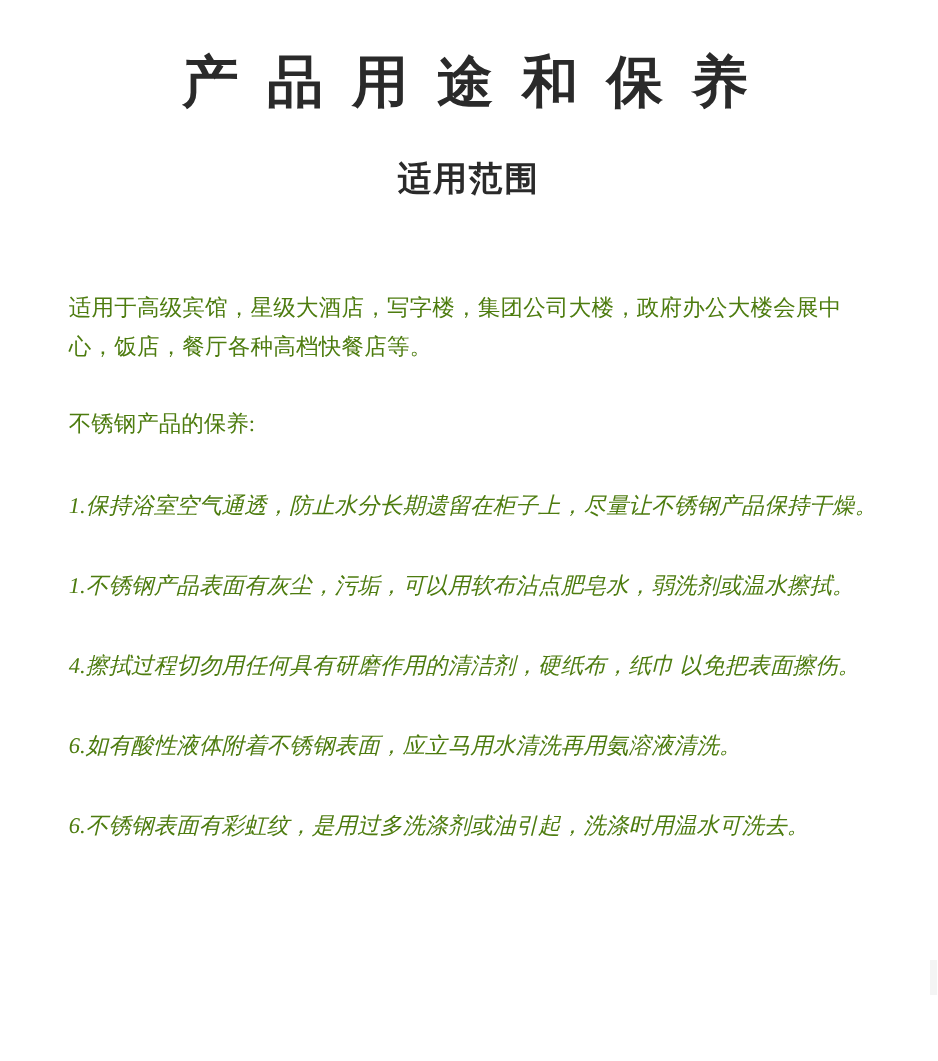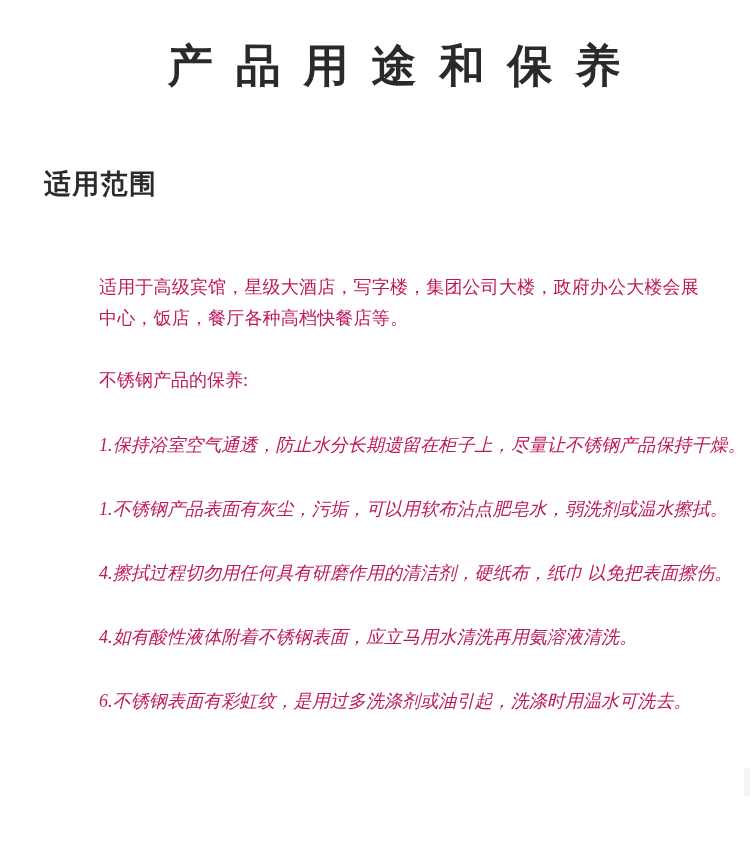--- a/index.html
+++ b/index.html
@@ -8,45 +8,44 @@
     background: #ffffff;
     font-family: "Liberation Serif", "DejaVu Serif", serif;
   }
   .page {
     position: relative;
     width: 750px;
     height: 796px;
     background: #ffffff;
     overflow: hidden;
     color: #262626;
-    padding-left: 44px;
   }
   .doc-title {
     margin-top: 42px;
     text-align: center;
     font-size: 45px;
     line-height: 1.1;
     font-weight: 700;
     letter-spacing: 0.13em;
     color: #2a2a2a;
     white-space: nowrap;
   }
   .doc-subtitle {
-    margin-top: 76px;
-    text-align: left;
+    margin-top: 35px;
+    text-align: center;
     font-size: 27px;
     line-height: 1.2;
     font-weight: 700;
     letter-spacing: 0.05em;
     color: #2a2a2a;
   }
   .doc-body {
     margin: 72px 48px 0 55px;
     font-size: 18px;
-    color: #be185d;
+    color: #4d7c0f;
   }
   .intro-paragraph {
     max-width: 652px;
     line-height: 31px;
     letter-spacing: 0.01em;
   }
   .section-heading {
     margin-top: 34px;
     font-size: 18px;
     font-weight: 400;
@@ -92,21 +91,21 @@
   <div class="doc-body">
 
     <p class="intro-paragraph">适用于高级宾馆，星级大酒店，写字楼，集团公司大楼，政府办公大楼会展中心，饭店，餐厅各种高档快餐店等。</p>
 
     <p class="section-heading">不锈钢产品的保养:</p>
 
     <div class="care-list">
       <p class="care-item">1.保持浴室空气通透，防止水分长期遗留在柜子上，尽量让不锈钢产品保持干燥。</p>
       <p class="care-item">1.不锈钢产品表面有灰尘，污垢，可以用软布沾点肥皂水，弱洗剂或温水擦拭。</p>
       <p class="care-item">4.擦拭过程切勿用任何具有研磨作用的清洁剂，硬纸布，纸巾 以免把表面擦伤。</p>
-      <p class="care-item">4.如有酸性液体附着不锈钢表面，应立马用水清洗再用氨溶液清洗。</p>
+      <p class="care-item">6.如有酸性液体附着不锈钢表面，应立马用水清洗再用氨溶液清洗。</p>
       <p class="care-item">6.不锈钢表面有彩虹纹，是用过多洗涤剂或油引起，洗涤时用温水可洗去。</p>
     </div>
 
   </div>
 
   <div class="scan-edge-strip-top"></div>
   <div class="scan-edge-strip-bottom"></div>
 
 </div>
 

